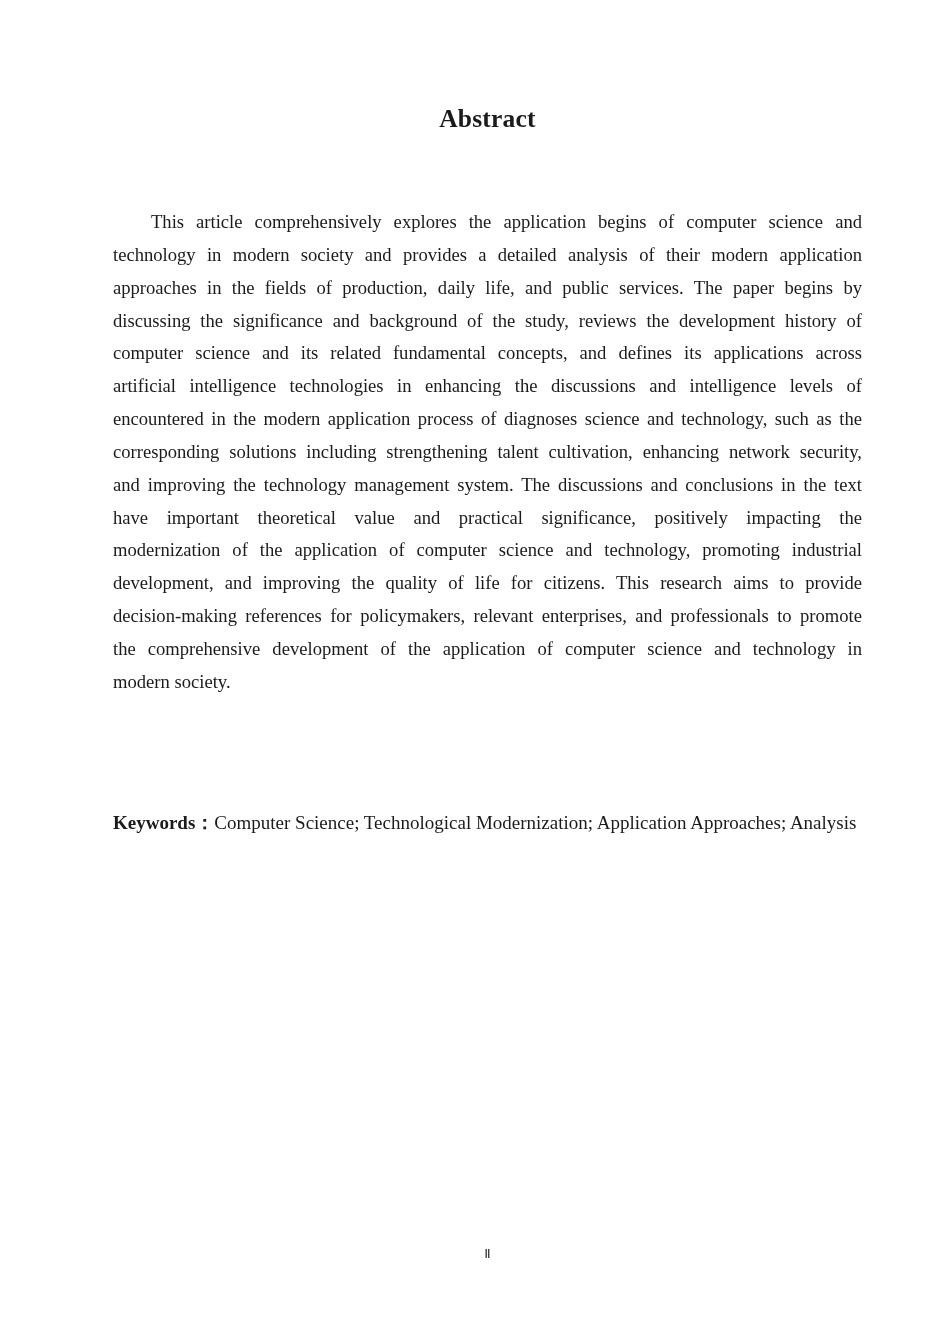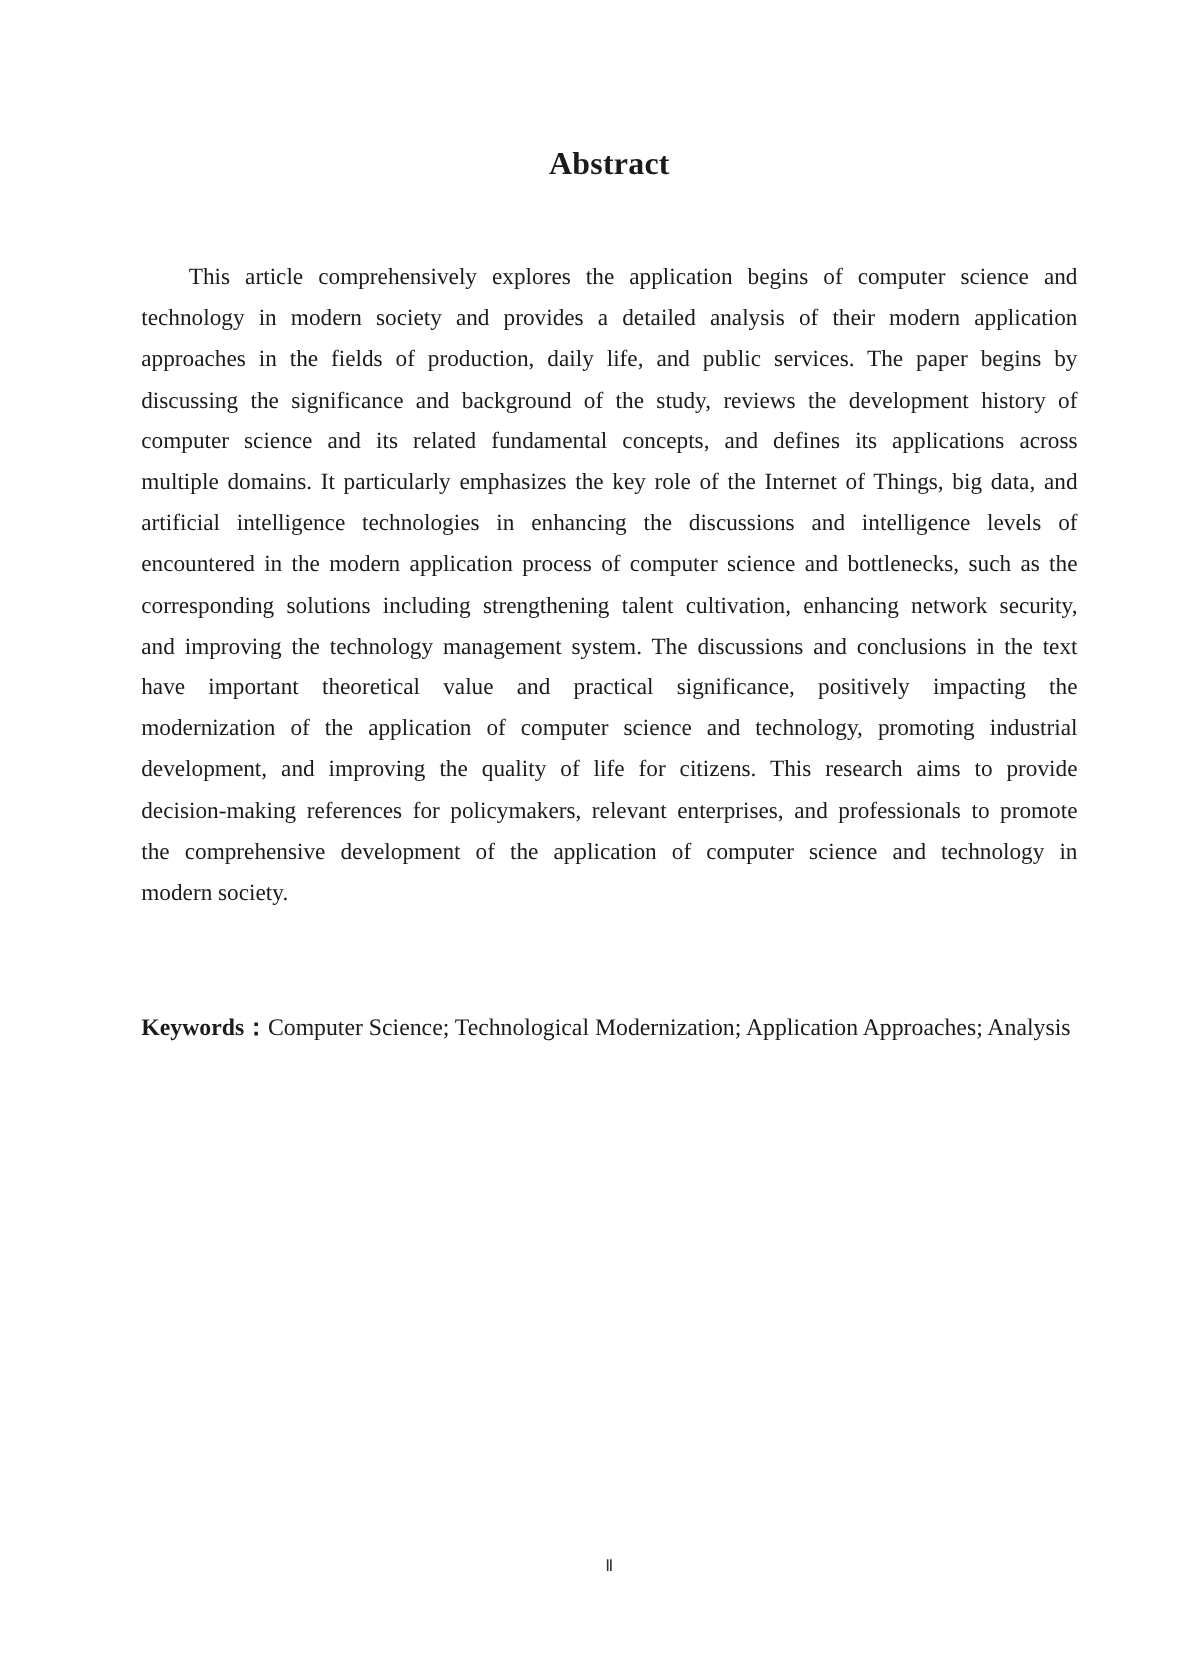--- a/index.html
+++ b/index.html
@@ -11,21 +11,21 @@
     position: relative;
     width: 950px;
     height: 1344px;
     background: #ffffff;
     font-family: "Liberation Serif", serif;
     color: #1b1b1b;
     overflow: hidden;
   }
   .doc-title {
     position: absolute;
-    top: 113px;
+    top: 101px;
     left: 113px;
     width: 749px;
     text-align: center;
     font-size: 25.5px;
     font-weight: bold;
     line-height: 36px;
     letter-spacing: 0.2px;
   }
   .body-text {
     position: absolute;
@@ -74,23 +74,22 @@
 <div class="page">
 
   <div class="doc-title">Abstract</div>
 
   <div class="body-text">
     <div class="line indent">This article comprehensively explores the application begins of computer science and</div>
     <div class="line">technology in modern society and provides a detailed analysis of their modern application</div>
     <div class="line">approaches in the fields of production, daily life, and public services. The paper begins by</div>
     <div class="line">discussing the significance and background of the study, reviews the development history of</div>
     <div class="line">computer science and its related fundamental concepts, and defines its applications across</div>
-    <div class="line">multiple domains. It particularly emphasizes the key role of the Internet of Things, big data, and</div>
     <div class="line">artificial intelligence technologies in enhancing the discussions and intelligence levels of</div>
-    <div class="line">encountered in the modern application process of computer science and bottlenecks, such as the</div>
+    <div class="line">encountered in the modern application process of diagnoses science and technology, such as the</div>
     <div class="line">corresponding solutions including strengthening talent cultivation, enhancing network security,</div>
     <div class="line">and improving the technology management system. The discussions and conclusions in the text</div>
     <div class="line">have important theoretical value and practical significance, positively impacting the</div>
     <div class="line">modernization of the application of computer science and technology, promoting industrial</div>
     <div class="line">development, and improving the quality of life for citizens. This research aims to provide</div>
     <div class="line">decision-making references for policymakers, relevant enterprises, and professionals to promote</div>
     <div class="line">the comprehensive development of the application of computer science and technology in</div>
     <div class="line last">modern society.</div>
   </div>
 

